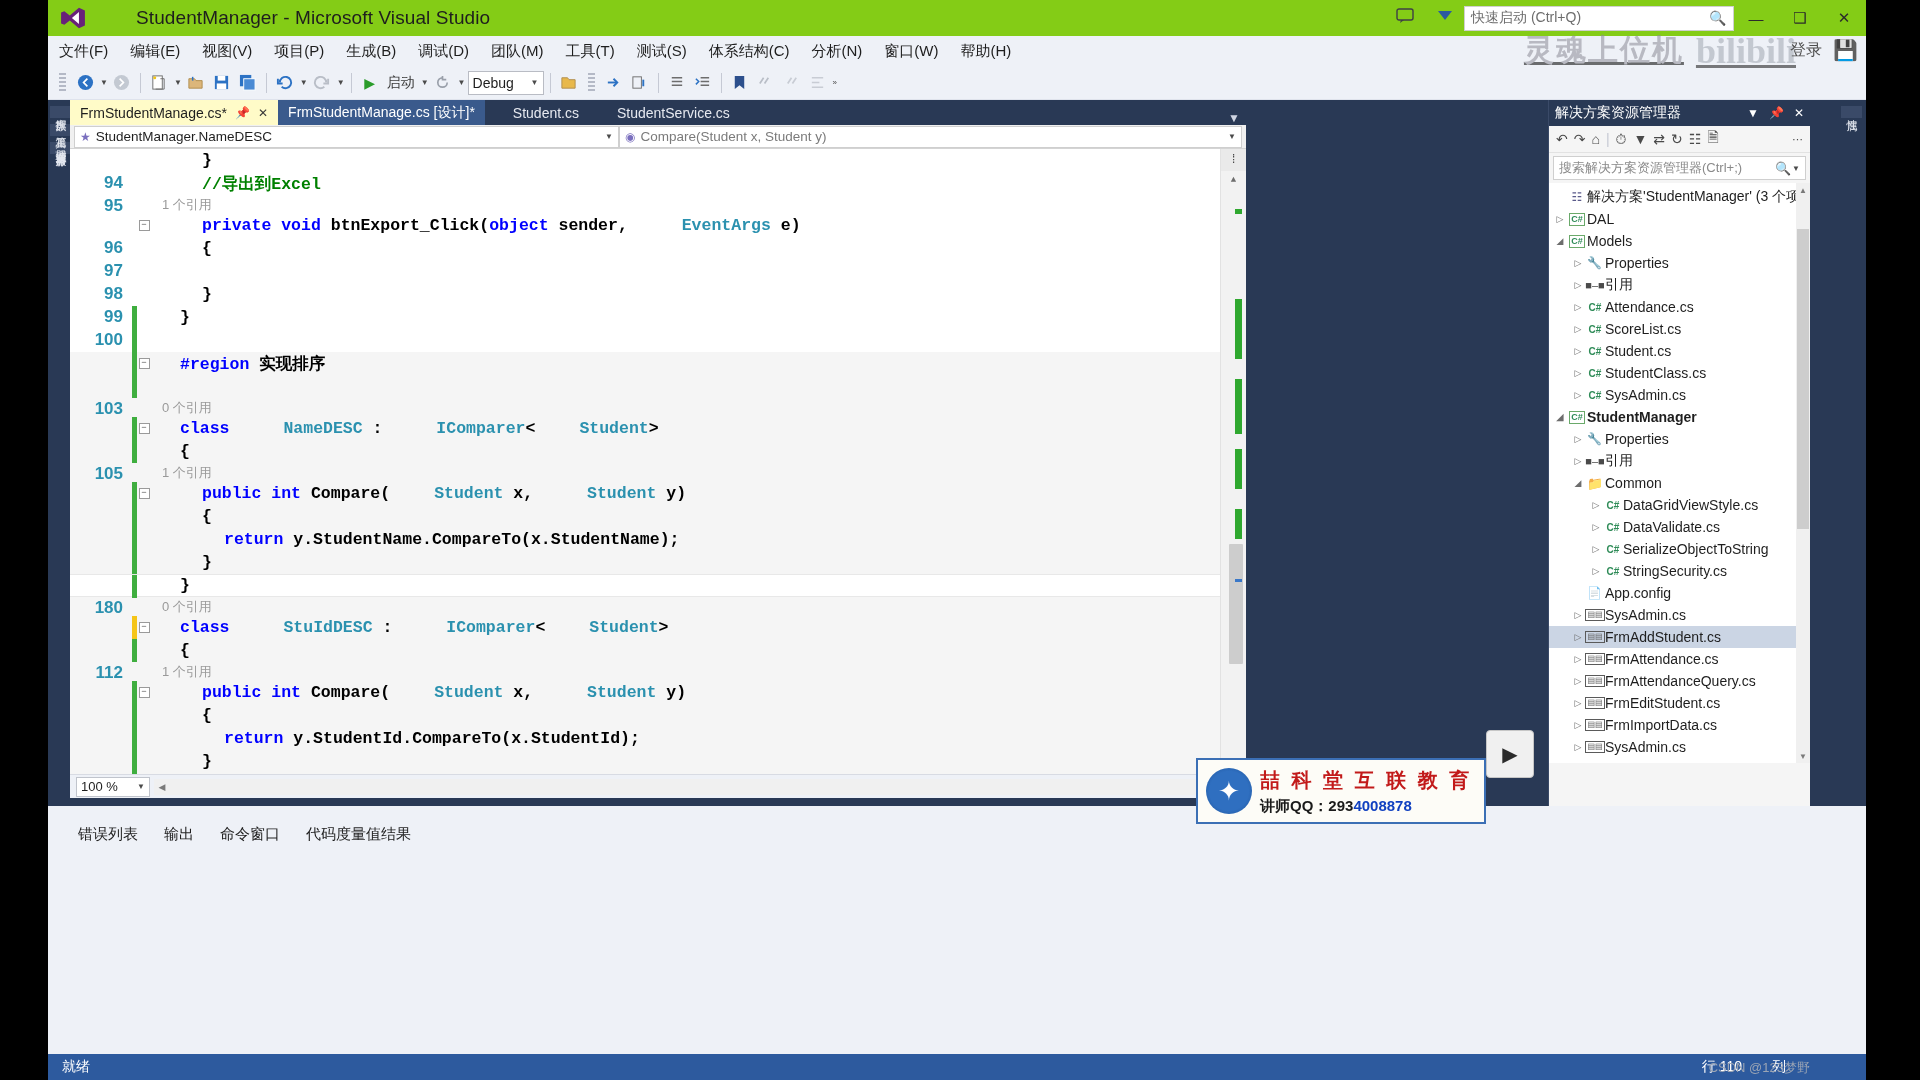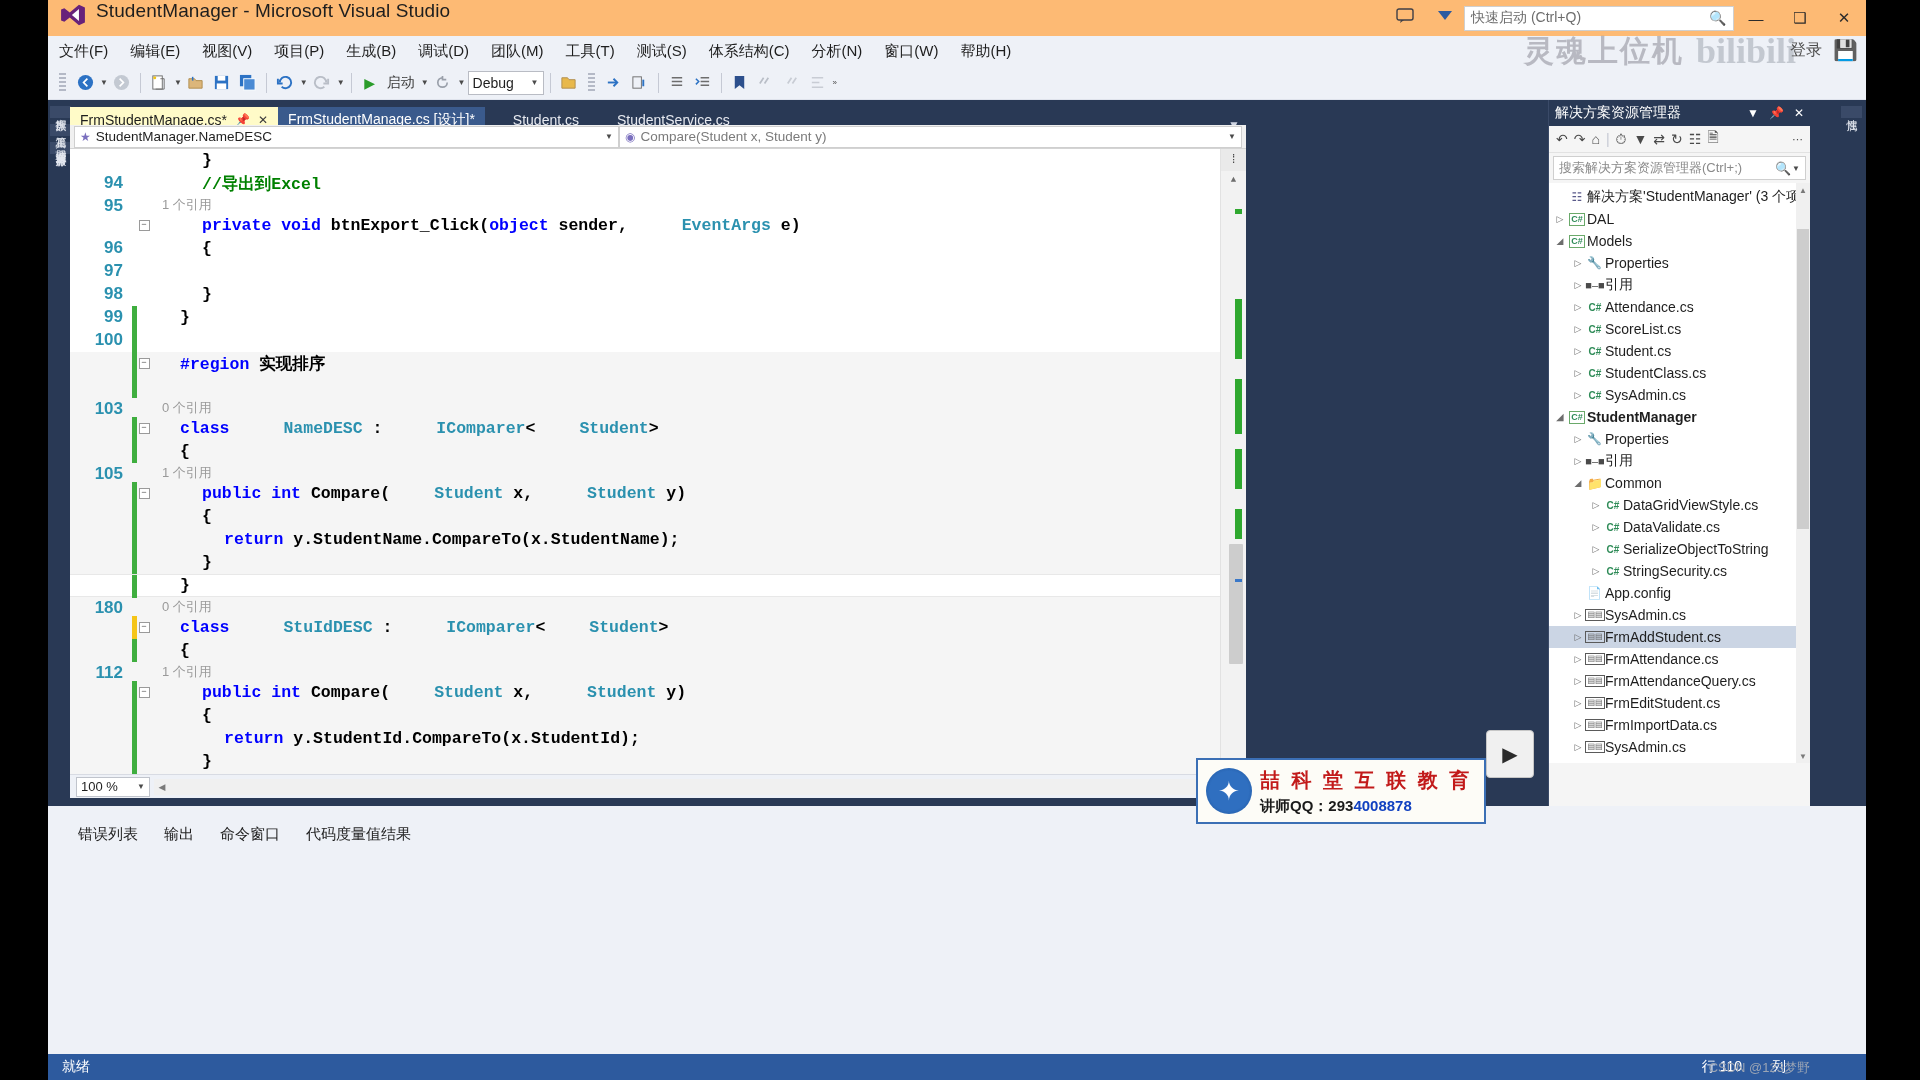--- a/index.html
+++ b/index.html
@@ -13,43 +13,44 @@
 
   
   #vswin {
     position: absolute; left: 48px; top: 0; width: 1818px; height: 1080px;
     background: #eef1f7;
     overflow: hidden;
   }
 
   
   .titlebar {
-    position: relative; height: 36px; background: #fdba74;
-    display: flex; 
+    position: relative; height: 36px; background: #84cc16;
+    display: flex; align-items: center; gap: 40px;
   }
   .vs-logo { width: 30px; height: 30px; margin-left: 10px; display: flex; align-items: center; justify-content: center; }
   .title-text { font-size: 19px; color: #1e1e1e; margin-left: 8px; letter-spacing: .1px; }
   .title-right { position: absolute; right: 0; top: 0; height: 36px; display: flex; align-items: center; }
   .qsearch {
     width: 270px; height: 25px; background: #fff; border: 1px solid #cfcfcf;
     display: flex; align-items: center; padding: 0 6px; font-size: 14px; color: #6d6d6d;
   }
   .qsearch .mag { margin-left: auto; color: #4a4a4a; font-size: 14px; }
   .fb-icon { margin: 0 10px; color: #3f3f46; }
   .wbtn { width: 44px; height: 36px; display: flex; align-items: center; justify-content: center; color: #2b2b2b; font-size: 15px; }
 
   
   .menubar {
     height: 30px; background: #eef1f7; display: flex; align-items: center;
     position: relative;
   }
   .menu-item { font-size: 15px; color: #1e1e1e; padding: 0 11px; line-height: 30px; white-space: nowrap; }
   .watermark {
-    position: absolute; right: 70px; top: -6px; display: flex; align-items: flex-end;
+    position: absolute; right: 70px; top: -6px; display: flex; align-items: flex-start;
     pointer-events: none;
+    text-decoration: underline;
   }
   .wm-text { font-size: 30px; color: #8d8d97; font-weight: bold; opacity: .55; letter-spacing: 2px; }
   .wm-bili { font-size: 36px; color: #9aa0ab; font-weight: bold; opacity: .5; margin-left: 12px; font-family: "Liberation Serif", serif; }
   .login-txt { position: absolute; right: 44px; top: 4px; font-size: 16px; color: #4d4d4d; }
   .save-all-ic { position: absolute; right: 8px; top: 2px; color: #c9a100; font-size: 20px; }
 
   
   .toolbar {
     height: 34px; background: #eef1f7; display: flex; align-items: center;
     padding-left: 6px; gap: 2px; border-bottom: 1px solid #dfe3ec;
@@ -76,21 +77,21 @@
     color: #d7dce8; font-size: 11px;
   }
   .vtab {
     writing-mode: vertical-rl; text-orientation: upright;
     background: #3a4a68; color: #e4e8f0; padding: 6px 3px; margin: 6px 2px;
     font-size: 11px; letter-spacing: -1px; white-space: nowrap;
   }
 
   
   .tabsrow {
-    position: absolute; left: 22px; top: 7px; width: 1176px; height: 25px; background: #293955;
+    position: absolute; left: 22px; top: 0; width: 1176px; height: 25px; background: #293955;
     display: flex; align-items: flex-end;
   }
   .tab {
     height: 25px; display: flex; align-items: center; padding: 0 10px; font-size: 14px;
     color: #e6e9f0; white-space: nowrap;
   }
   .tab.active { background: #fffbc8; color: #1e1e1e; }
   .tab.sel2 { background: #3a5a8c; color: #fff; }
   .tab .pin, .tab .x { margin-left: 8px; font-size: 12px; color: #3a3a3a; }
   .tabsrow .chev { margin-left: auto; color: #cfd5e2; font-size: 12px; padding-right: 6px; }

